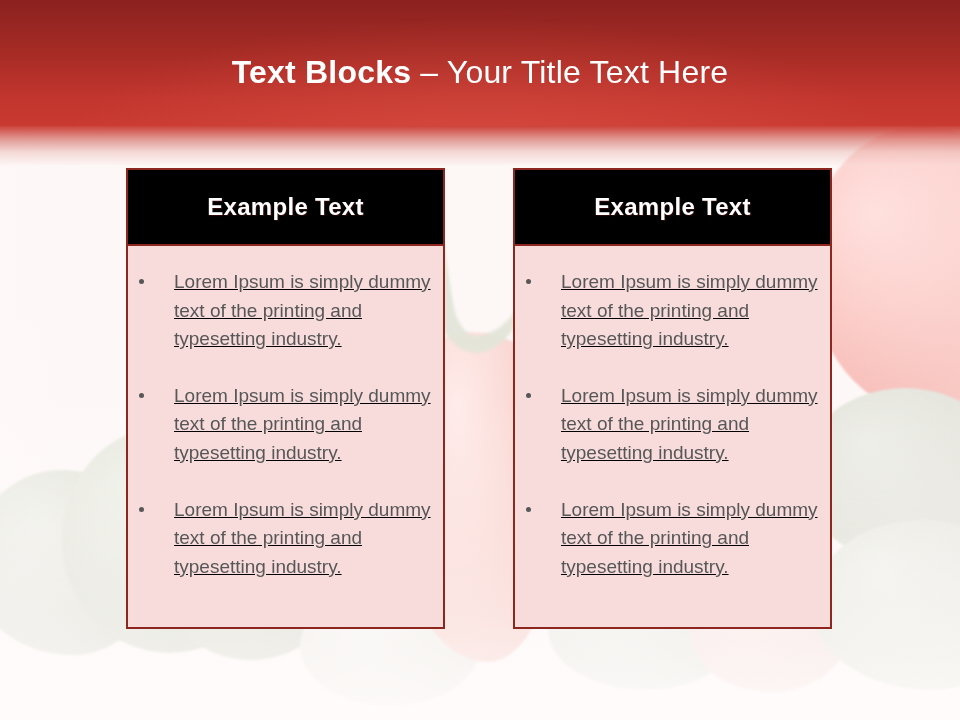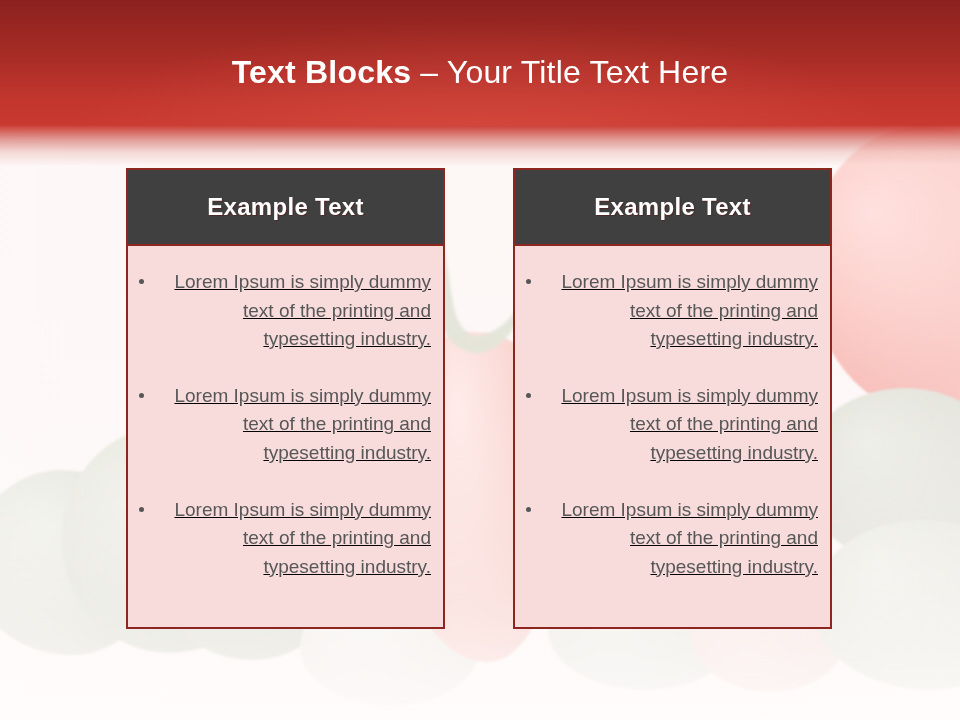--- a/index.html
+++ b/index.html
@@ -1,15 +1,15 @@
 <!DOCTYPE html>
 <html><head>
 <meta charset="utf-8">
 <style>
-  * { box-sizing: border-box; margin: 0; padding: 0; text-align: right; }
+  * { box-sizing: border-box; margin: 0; padding: 0; }
 
   html, body {
     width: 960px;
     height: 720px;
     overflow: hidden;
   }
 
   body {
     font-family: "Liberation Sans", sans-serif;
     background: #ffffff;
@@ -191,21 +191,21 @@
     width: 319px;
     top: 168px;
     height: 461px;
   }
   #block-left  { left: 126px; }
   #block-right { left: 513px; }
 
   .block-header {
     position: relative;
     height: 78px;
-    background: #404040;
+    background: #000000;
     border: 2px solid #8e2620;
     display: flex;
     align-items: center;
     justify-content: center;
   }
   .block-header-text {
     color: #ffffff;
     font-size: 24px;
     font-weight: bold;
     letter-spacing: .3px;

